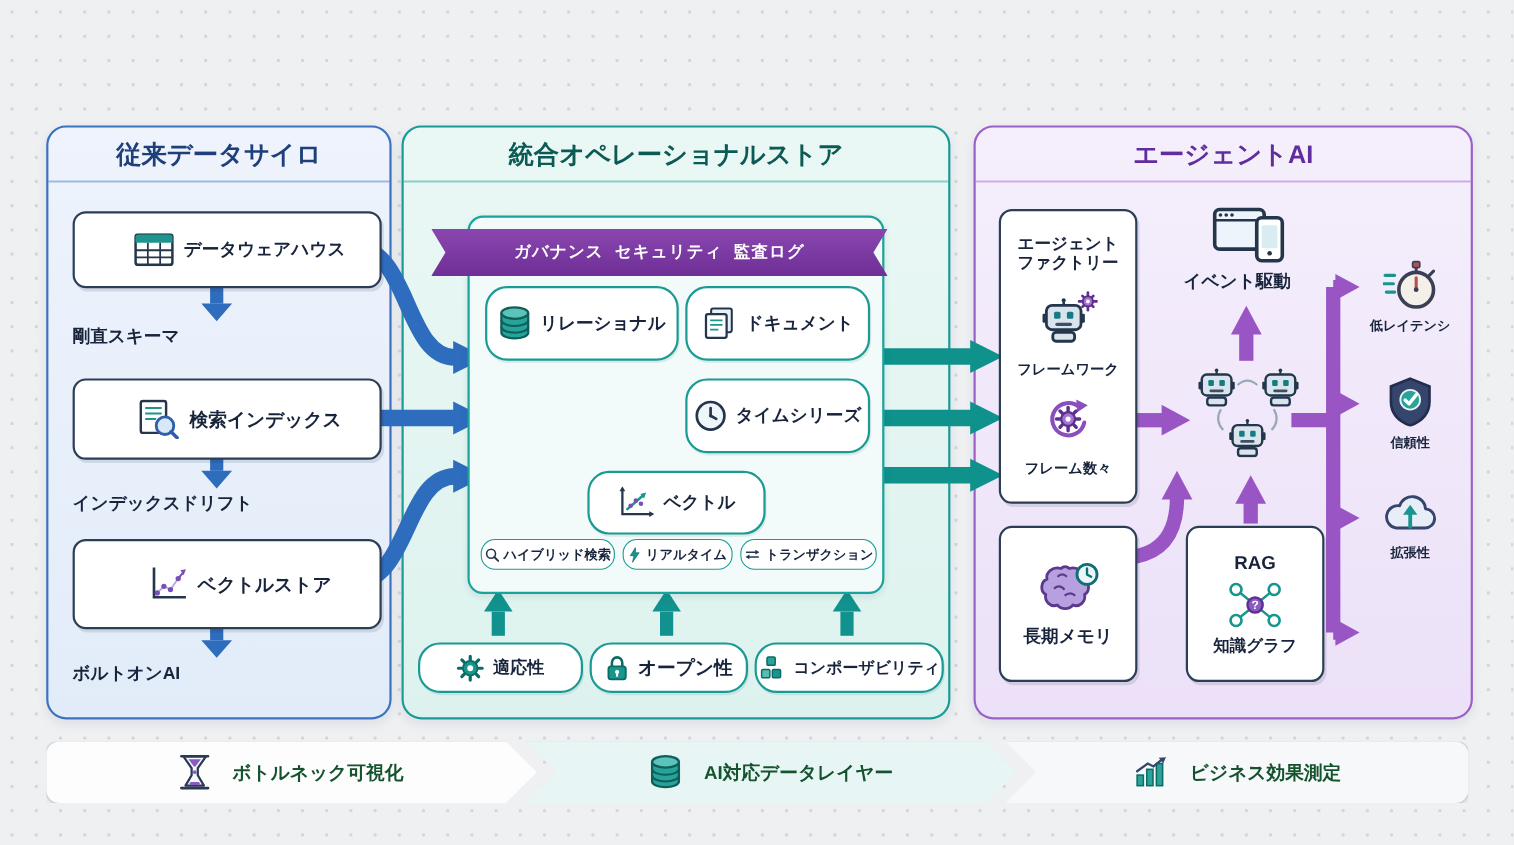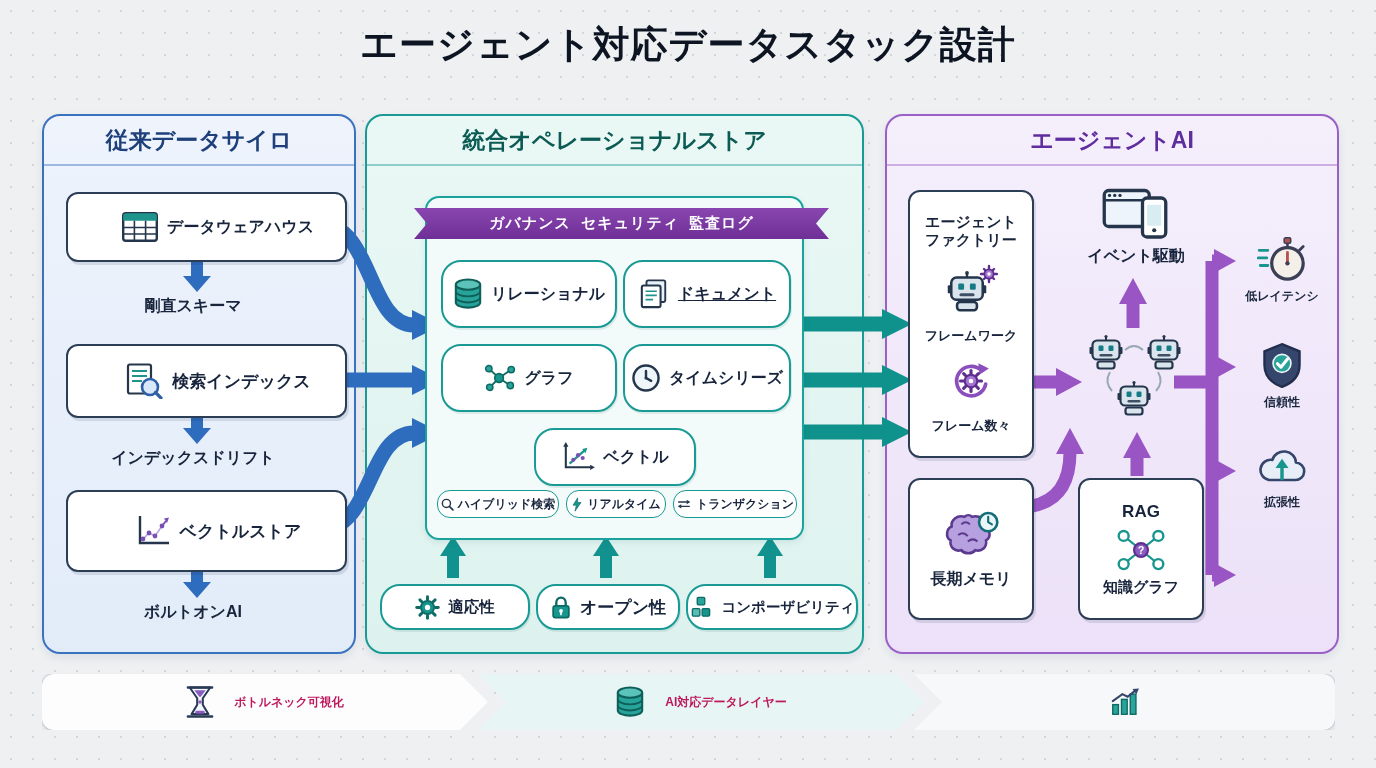--- a/index.html
+++ b/index.html
@@ -30,21 +30,21 @@
   }
   .overlay{position:absolute;left:0;top:0;z-index:5;pointer-events:none;}
   .abs{position:absolute;z-index:10;}
   .box-white{
     position:absolute;z-index:10;background:#fff;border:2.2px solid #2c3e55;
     border-radius:12px;box-shadow:2px 3px 0 rgba(25,45,75,.12);
     display:flex;align-items:center;justify-content:center;gap:9px;
     font-weight:800;color:#17243c;padding-left:23px;
   }
   .caption{
-    position:absolute;z-index:10;text-align:center;font-weight:800;
+    position:absolute;z-index:10;text-align:left;font-weight:800;
     font-size:16px;color:#17243c;
   }
   .container-teal{
     position:absolute;z-index:9;background:#f2fbf9;border:2px solid #1aa39c;
     border-radius:14px;box-shadow:0 2px 6px rgba(10,90,85,.10);
   }
   .banner{
     position:absolute;z-index:12;display:flex;align-items:center;justify-content:center;
     gap:30px;color:#fff;font-size:15px;font-weight:800;letter-spacing:1px;
     background:linear-gradient(180deg,#8a46b0,#6e2f96);
@@ -67,21 +67,21 @@
     border-radius:12px;box-shadow:2px 3px 0 rgba(25,45,75,.12);
     display:flex;flex-direction:column;align-items:center;
     font-weight:800;color:#17243c;
   }
   .benefit{
     position:absolute;z-index:10;width:104px;display:flex;flex-direction:column;
     align-items:center;gap:6px;font-weight:800;font-size:12px;color:#17243c;text-align:center;
   }
   .chev{
     position:absolute;z-index:10;display:flex;align-items:center;justify-content:center;gap:20px;
-    font-size:12px;font-weight:900;color:#be185d;
+    font-size:17px;font-weight:900;color:#14532d;
     filter:drop-shadow(0 0 1px #93a0ad) drop-shadow(0 3px 3px rgba(0,0,0,.08));
   }
   .small-note{font-size:13px;font-weight:800;color:#17243c;text-align:center;}
 </style>
 </head>
 <body>
 
 <div id="canvas">
 
   <svg width="0" height="0" style="position:absolute" aria-hidden="true">
@@ -269,21 +269,20 @@
       <symbol id="i-chart" viewBox="0 0 36 32">
         <rect x="4" y="19" width="6.5" height="11" fill="#2aa39a" stroke="#0d6b66" stroke-width="1.6"></rect>
         <rect x="14" y="13" width="6.5" height="17" fill="#2aa39a" stroke="#0d6b66" stroke-width="1.6"></rect>
         <rect x="24" y="7" width="6.5" height="23" fill="#2aa39a" stroke="#0d6b66" stroke-width="1.6"></rect>
         <polyline points="4,15 15,7 21,10 29,3.5" fill="none" stroke="#35456b" stroke-width="2.4" stroke-linecap="round"></polyline>
         <polygon points="26.5,1 34,0.5 31,7" fill="#35456b"></polygon>
       </symbol>
     </defs>
   </svg>
 
-  <div class="title">エージェント対応データスタック設計</div>
 
   <section class="panel" style="left:42px;top:114px;width:310px;height:536px;background:linear-gradient(180deg,#eef3fc,#e2ecf9);border:2.5px solid #3b72c0;">
     <div class="panel-header" style="color:#1d3f7a;border-color:rgba(59,114,192,.45);">従来データサイロ</div>
   </section>
 
   <section class="panel" style="left:365px;top:114px;width:495px;height:536px;background:linear-gradient(180deg,#eaf8f5,#ddf2ee);border:2.5px solid #199a94;">
     <div class="panel-header" style="color:#0b5a54;border-color:rgba(25,154,148,.45);">統合オペレーショナルストア</div>
   </section>
 
   <section class="panel" style="left:885px;top:114px;width:450px;height:536px;background:linear-gradient(180deg,#f5effc,#ece1f8);border:2.5px solid #9b5fc8;">
@@ -377,43 +376,37 @@
   <div class="box-white" style="left:66px;top:490px;width:254px;height:78px;font-size:17px;">
     <svg width="36" height="34">
         <use href="#i-scatter"></use>
       </svg>
     <span>ベクトルストア</span>
   </div>
   <div class="caption" style="left:66px;top:602px;width:254px;">ボルトオンAI</div>
 
   <div class="container-teal" style="left:425px;top:196px;width:375px;height:340px;"></div>
 
-  <div class="banner" style="left:414px;top:208px;width:415px;height:31px;gap:10px;">
+  <div class="banner" style="left:392px;top:208px;width:415px;height:43px;gap:10px;">
     <span>ガバナンス</span>
     <span>セキュリティ</span>
     <span>監査ログ</span>
   </div>
 
   <div class="tbox" style="left:441px;top:260px;width:172px;height:64px;">
     <svg width="30" height="32">
         <use href="#i-db"></use>
       </svg>
     <span>リレーショナル</span>
   </div>
-  <div class="tbox" style="left:623px;top:260px;width:164px;height:64px;text-decoration:underline;">
+  <div class="tbox" style="left:623px;top:260px;width:164px;height:64px;">
     <svg width="32" height="30">
         <use href="#i-docs"></use>
       </svg>
     <span>ドキュメント</span>
-  </div>
-  <div class="tbox" style="left:441px;top:344px;width:172px;height:64px;">
-    <svg width="32" height="28">
-        <use href="#i-graph"></use>
-      </svg>
-    <span>グラフ</span>
   </div>
   <div class="tbox" style="left:534px;top:428px;width:158px;height:54px;">
     <svg width="34" height="30">
         <use href="#i-vector"></use>
       </svg>
     <span>ベクトル</span>
   </div>
   <div class="tbox" style="left:623px;top:344px;width:164px;height:64px;">
     <svg width="30" height="30">
         <use href="#i-clock"></use>
@@ -539,15 +532,16 @@
     <svg width="30" height="32">
         <use href="#i-db"></use>
       </svg>
     <span>AI対応データレイヤー</span>
   </div>
   <div class="chev" style="left:914px;top:674px;width:421px;height:56px;background:#f6f8fa;border-radius:0 12px 12px 0;
               clip-path:polygon(0 0,100% 0,100% 100%,0 100%,28px 50%);">
     <svg width="32" height="28">
         <use href="#i-chart"></use>
       </svg>
+    <span>ビジネス効果測定</span>
   </div>
 
 </div>
 
 </body></html>

